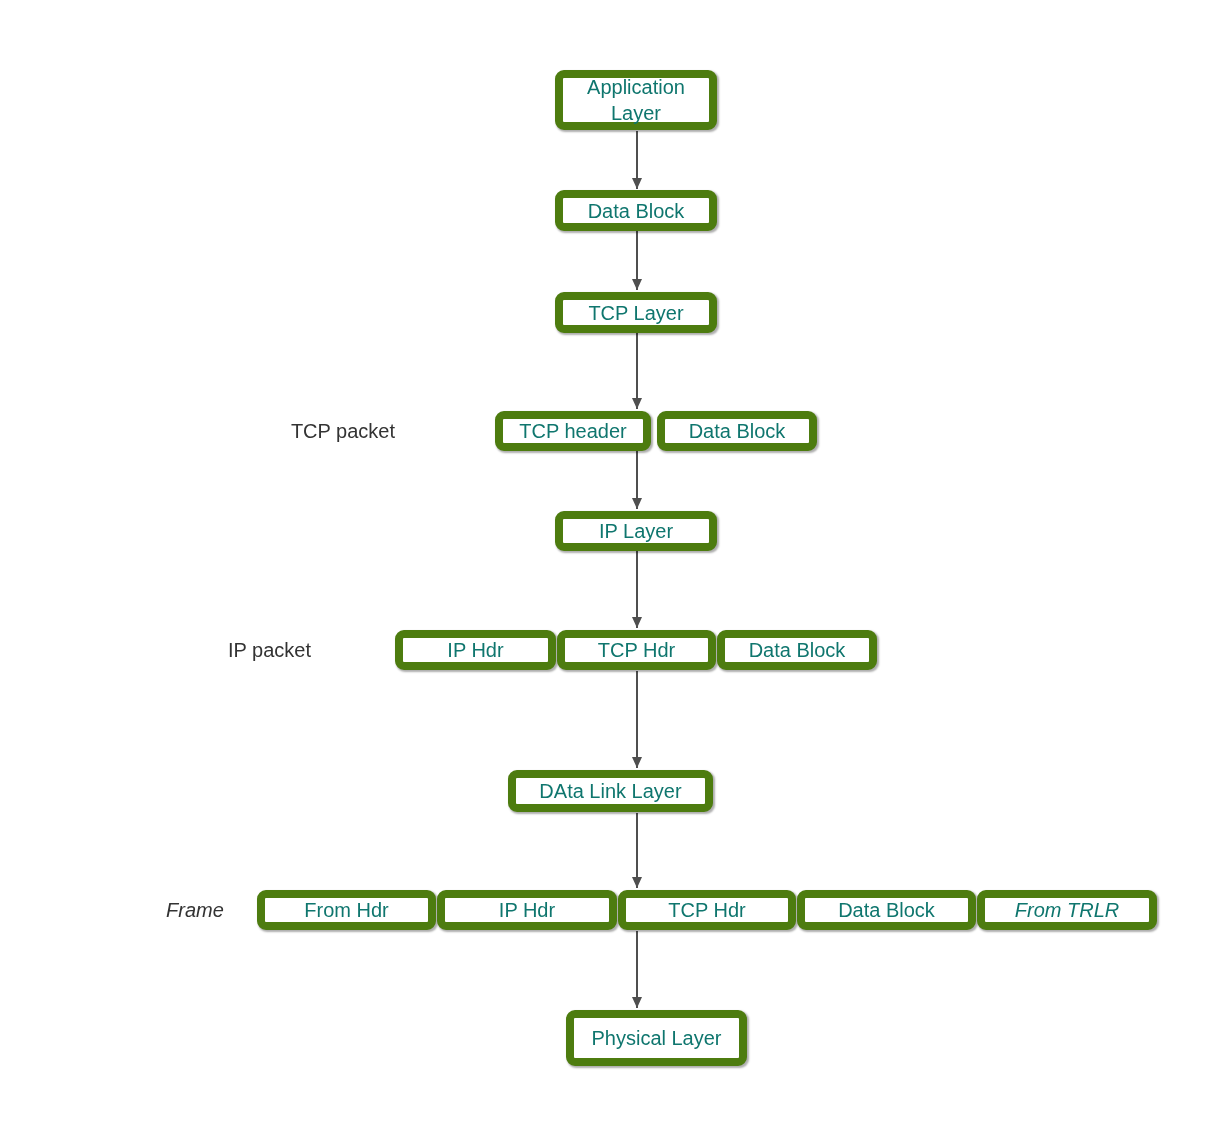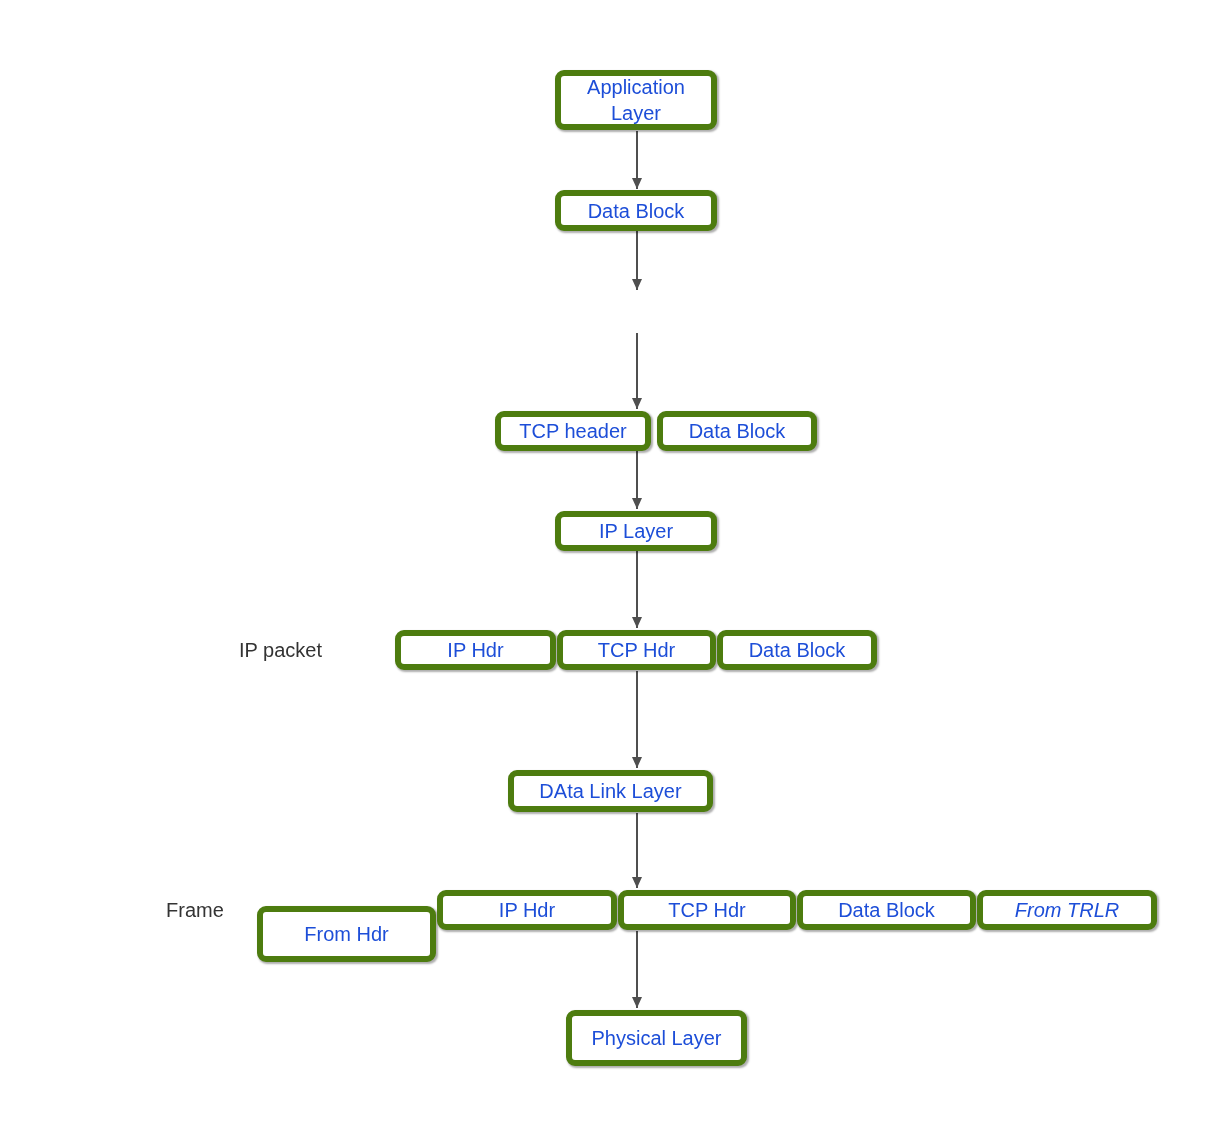--- a/index.html
+++ b/index.html
@@ -16,38 +16,38 @@
     overflow: hidden;
   }
   .node {
     position: absolute;
     box-sizing: border-box;
     display: flex;
     align-items: center;
     justify-content: center;
     text-align: center;
     background: #ffffff;
-    border: 6px solid #4d7c0f;
+    border: 8px solid #4d7c0f;
     border-radius: 9px;
     box-shadow: 1.5px 1.5px 2px rgba(0,0,0,0.32);
     font-size: 20px;
     line-height: 1.3;
-    color: #1d4ed8;
+    color: #0f766e;
     white-space: pre-line;
   }
   .row-label {
     position: absolute;
     box-sizing: border-box;
     display: flex;
     align-items: center;
     font-size: 20px;
     color: #333333;
   }
   .row-label.right { justify-content: flex-end; }
-  .row-label.center { justify-content: center; }
+  .row-label.center { justify-content: center; font-style: italic; }
   svg.arrows {
     position: absolute;
     left: 0;
     top: 0;
     width: 1232px;
     height: 1122px;
     pointer-events: none;
   }
 </style>
 </head>
@@ -68,35 +68,37 @@
     <line x1="637" y1="551" x2="637" y2="628" stroke="#4f4f4f" stroke-width="2" marker-end="url(#ah)"></line>
     <line x1="637" y1="671" x2="637" y2="768" stroke="#4f4f4f" stroke-width="2" marker-end="url(#ah)"></line>
     <line x1="637" y1="813" x2="637" y2="888" stroke="#4f4f4f" stroke-width="2" marker-end="url(#ah)"></line>
     <line x1="637" y1="931" x2="637" y2="1008" stroke="#4f4f4f" stroke-width="2" marker-end="url(#ah)"></line>
   </svg>
 
   <div class="node" style="left:555px; top:70px; width:162px; height:60px; padding:0 13px;">Application Layer</div>
 
   <div class="node" style="left:555px; top:190px; width:162px; height:41px;">Data Block</div>
 
+  <div class="node" style="left:555px; top:292px; width:162px; height:41px;">TCP Layer</div>
 
+  <div class="row-label right" style="left:250px; top:411px; width:145px; height:40px;">TCP packet</div>
   <div class="node" style="left:495px; top:411px; width:156px; height:40px;">TCP header</div>
   <div class="node" style="left:657px; top:411px; width:160px; height:40px;">Data Block</div>
 
   <div class="node" style="left:555px; top:511px; width:162px; height:40px;text-align:center;">IP Layer</div>
 
-  <div class="row-label right" style="left:225px; top:630px; width:97px; height:40px;">IP packet</div>
+  <div class="row-label right" style="left:214px; top:630px; width:97px; height:40px;">IP packet</div>
   <div class="node" style="left:395px; top:630px; width:161px; height:40px;">IP Hdr</div>
   <div class="node" style="left:557px; top:630px; width:159px; height:40px;">TCP Hdr</div>
   <div class="node" style="left:717px; top:630px; width:160px; height:40px;">Data Block</div>
 
   <div class="node" style="left:508px; top:770px; width:205px; height:42px;">DAta Link Layer</div>
 
   <div class="row-label center" style="left:160px; top:890px; width:70px; height:40px;">Frame</div>
-  <div class="node" style="left:257px; top:890px; width:179px; height:56px;margin-top:16px;">From Hdr</div>
+  <div class="node" style="left:257px; top:890px; width:179px; height:40px;">From Hdr</div>
   <div class="node" style="left:437px; top:890px; width:180px; height:40px;">IP Hdr</div>
   <div class="node" style="left:618px; top:890px; width:178px; height:40px;">TCP Hdr</div>
   <div class="node" style="left:797px; top:890px; width:179px; height:40px;">Data Block</div>
   <div class="node" style="left:977px; top:890px; width:180px; height:40px;font-style:italic;">From TRLR</div>
 
   <div class="node" style="left:566px; top:1010px; width:181px; height:56px;">Physical Layer</div>
 
 </div>
 
 </body></html>

